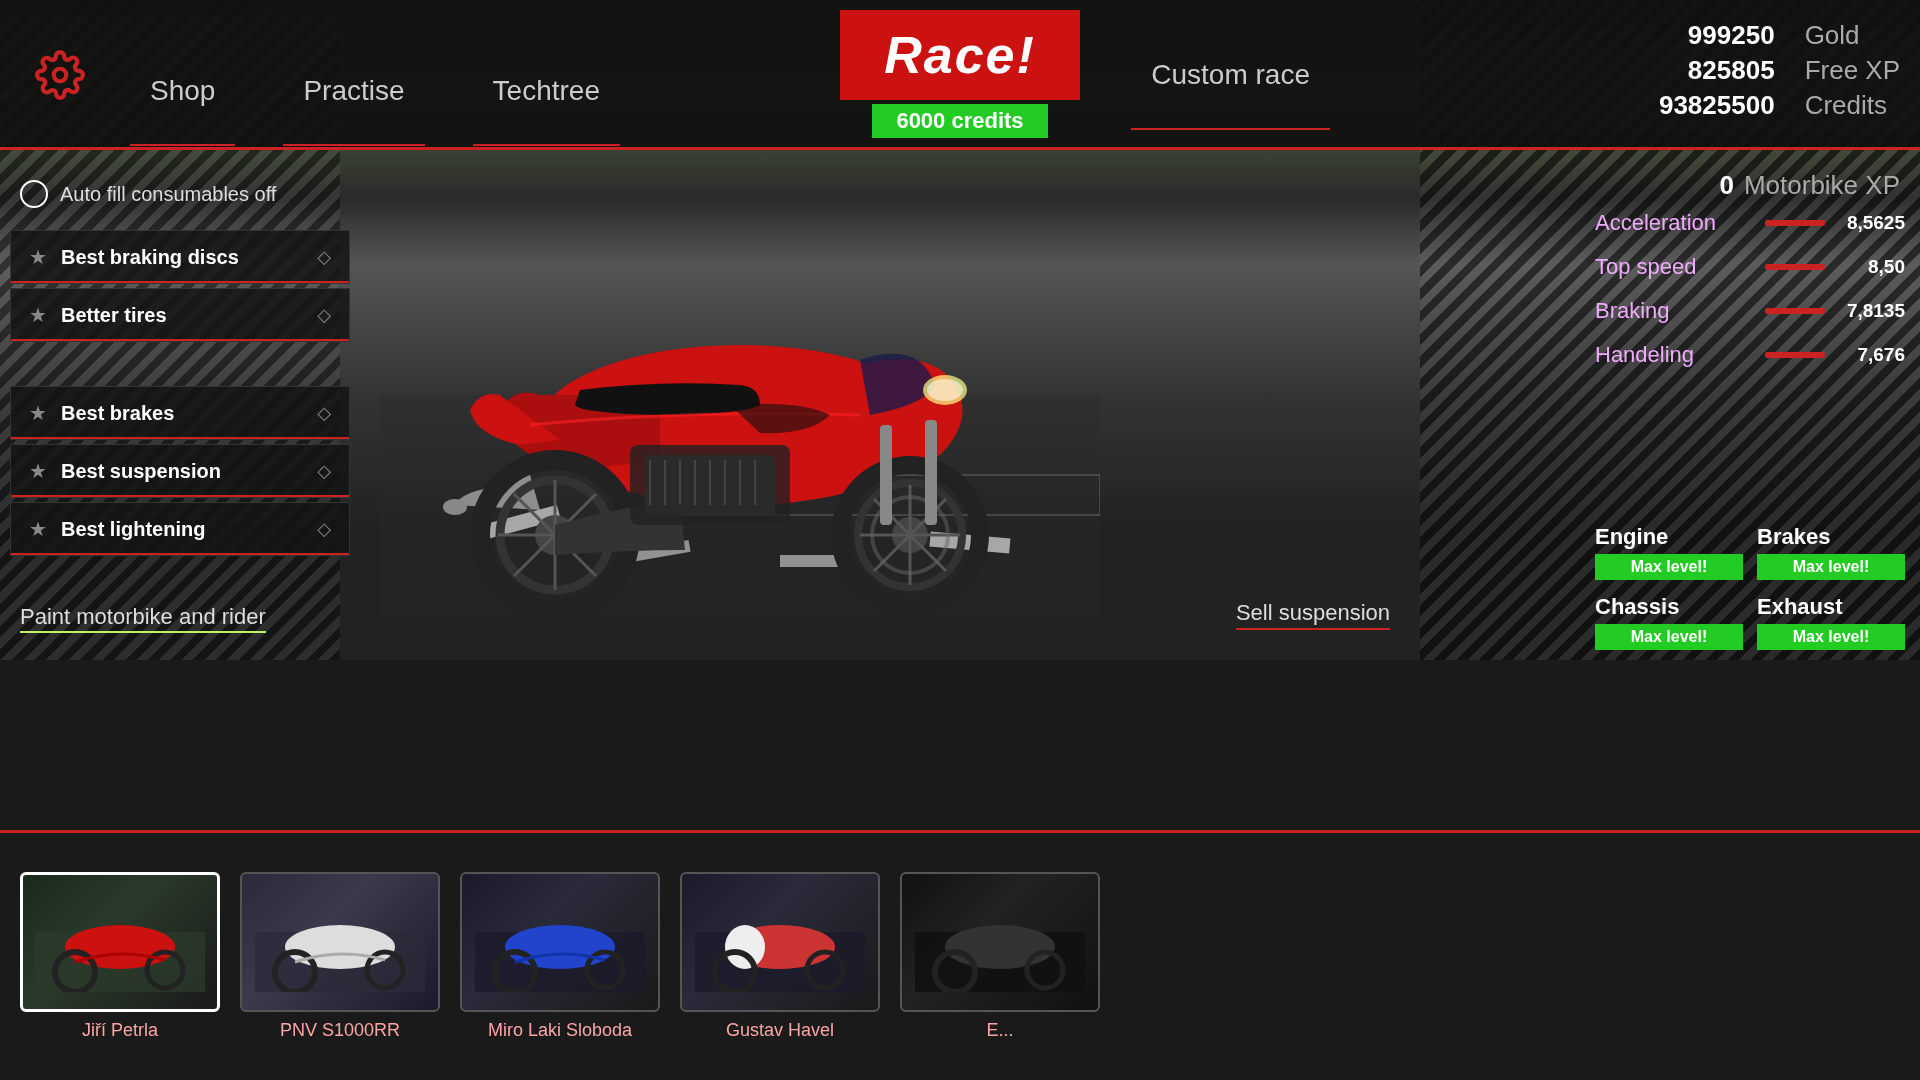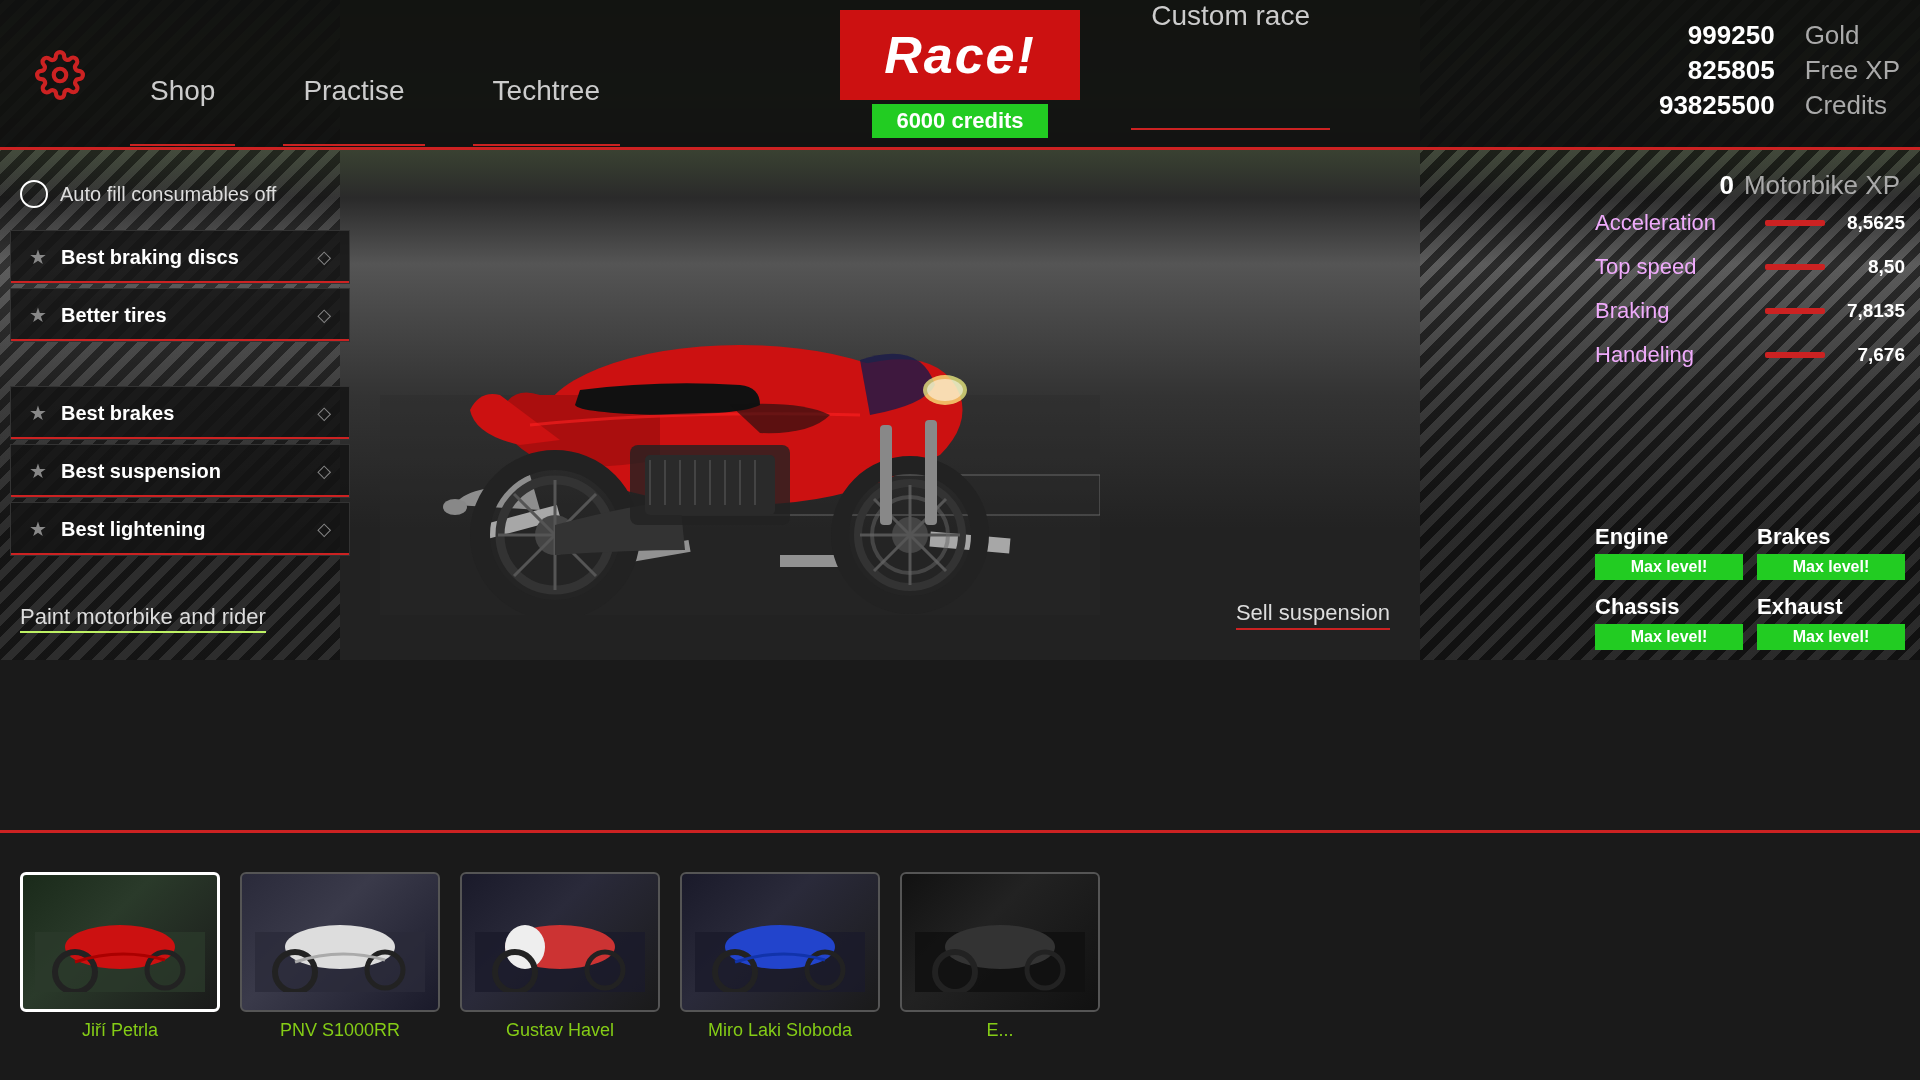--- a/index.html
+++ b/index.html
@@ -369,21 +369,21 @@
       display: flex;
       align-items: center;
       justify-content: center;
     }
     .gallery-thumb.active {
       border-color: white;
       border-width: 3px;
     }
     .gallery-name {
       font-size: 18px;
-      color: #84cc16;
+      color: #fca5a5;
       margin-top: 8px;
       text-align: center;
     }
 
     
     .bike-red {
       background: linear-gradient(135deg, #1a2a1a 0%, #2a3a2a 40%, #1a1a1a 100%);
     }
     .bike-white {
       background: linear-gradient(135deg, #2a2a3a 0%, #3a3a4a 40%, #1a1a2a 100%);
@@ -447,21 +447,22 @@
     .nav-item-text {
       font-size: 28px;
       color: #ccc;
     }
 
     .custom-race-wrapper {
       position: absolute;
       right: 590px;
       height: 150px;
       display: flex;
-      padding: 0 20px;
+      align-items: center;
+      padding: 12px 20px;
       cursor: pointer;
       top: 0;
     }
     .custom-race-wrapper::after {
       content: '';
       position: absolute;
       bottom: 20px;
       left: 0;
       right: 0;
       height: 2px;
@@ -718,46 +719,46 @@
         <ellipse cx="85" cy="55" rx="55" ry="22" fill="#dddddd"></ellipse>
         <circle cx="130" cy="78" r="18" fill="none" stroke="#222" stroke-width="5"></circle>
         <circle cx="40" cy="80" r="20" fill="none" stroke="#222" stroke-width="6"></circle>
         <path d="M40 70 Q85 55 130 68" stroke="#aaaaaa" stroke-width="3" fill="none"></path>
       </svg>
     </div>
     <span class="gallery-name">PNV S1000RR</span>
   </div>
 
   <div class="gallery-item">
+    <div class="gallery-thumb bike-blue">
+      <svg width="170" height="100" viewBox="0 0 170 100">
+        <rect x="0" y="40" width="170" height="60" fill="#1a1a2a" opacity="0.8"></rect>
+        <ellipse cx="85" cy="55" rx="55" ry="22" fill="#2244cc"></ellipse>
+        <circle cx="130" cy="78" r="18" fill="none" stroke="#222" stroke-width="5"></circle>
+        <circle cx="40" cy="80" r="20" fill="none" stroke="#222" stroke-width="6"></circle>
+        <path d="M40 70 Q85 55 130 68" stroke="#1133aa" stroke-width="3" fill="none"></path>
+      </svg>
+    </div>
+    <span class="gallery-name">Miro Laki Sloboda</span>
+  </div>
+
+  <div class="gallery-item">
     <div class="gallery-thumb bike-red2">
       <svg width="170" height="100" viewBox="0 0 170 100">
         <rect x="0" y="40" width="170" height="60" fill="#1a1a2a" opacity="0.8"></rect>
         <ellipse cx="85" cy="55" rx="55" ry="22" fill="#cc3333"></ellipse>
         <ellipse cx="50" cy="55" rx="20" ry="22" fill="#eeeeee"></ellipse>
         <circle cx="130" cy="78" r="18" fill="none" stroke="#222" stroke-width="5"></circle>
         <circle cx="40" cy="80" r="20" fill="none" stroke="#222" stroke-width="6"></circle>
       </svg>
     </div>
     <span class="gallery-name">Gustav Havel</span>
   </div>
 
   <div class="gallery-item">
-    <div class="gallery-thumb bike-blue">
-      <svg width="170" height="100" viewBox="0 0 170 100">
-        <rect x="0" y="40" width="170" height="60" fill="#1a1a2a" opacity="0.8"></rect>
-        <ellipse cx="85" cy="55" rx="55" ry="22" fill="#2244cc"></ellipse>
-        <circle cx="130" cy="78" r="18" fill="none" stroke="#222" stroke-width="5"></circle>
-        <circle cx="40" cy="80" r="20" fill="none" stroke="#222" stroke-width="6"></circle>
-        <path d="M40 70 Q85 55 130 68" stroke="#1133aa" stroke-width="3" fill="none"></path>
-      </svg>
-    </div>
-    <span class="gallery-name">Miro Laki Sloboda</span>
-  </div>
-
-  <div class="gallery-item">
     <div class="gallery-thumb bike-dark">
       <svg width="170" height="100" viewBox="0 0 170 100">
         <rect x="0" y="40" width="170" height="60" fill="#111" opacity="0.9"></rect>
         <ellipse cx="85" cy="55" rx="55" ry="22" fill="#333"></ellipse>
         <circle cx="130" cy="78" r="18" fill="none" stroke="#222" stroke-width="5"></circle>
         <circle cx="40" cy="80" r="20" fill="none" stroke="#222" stroke-width="6"></circle>
       </svg>
     </div>
     <span class="gallery-name">E...</span>
   </div>

